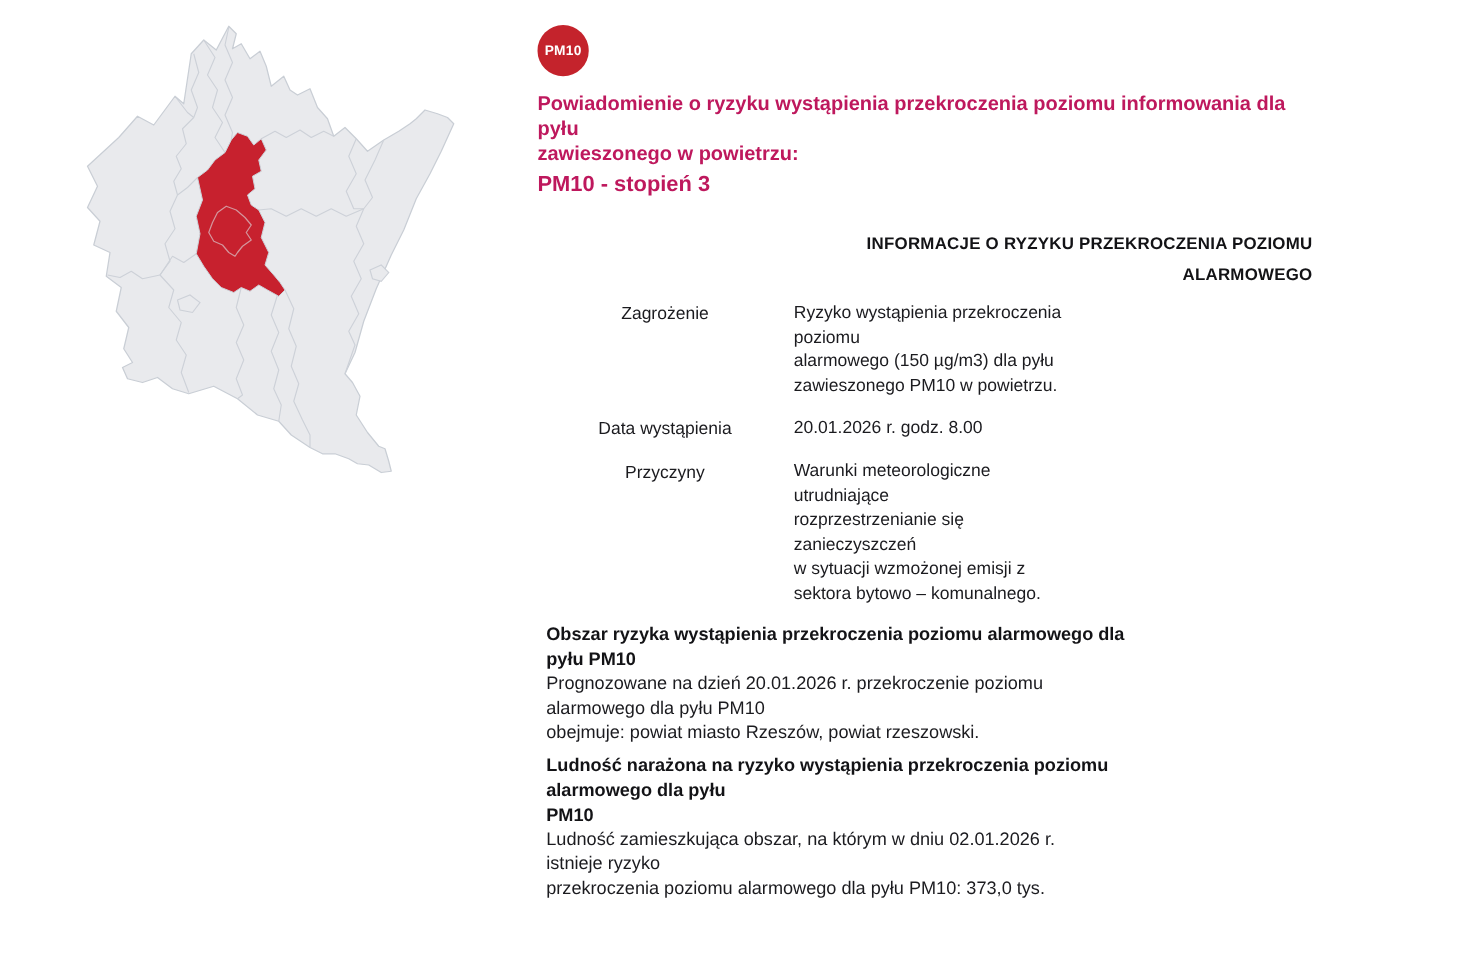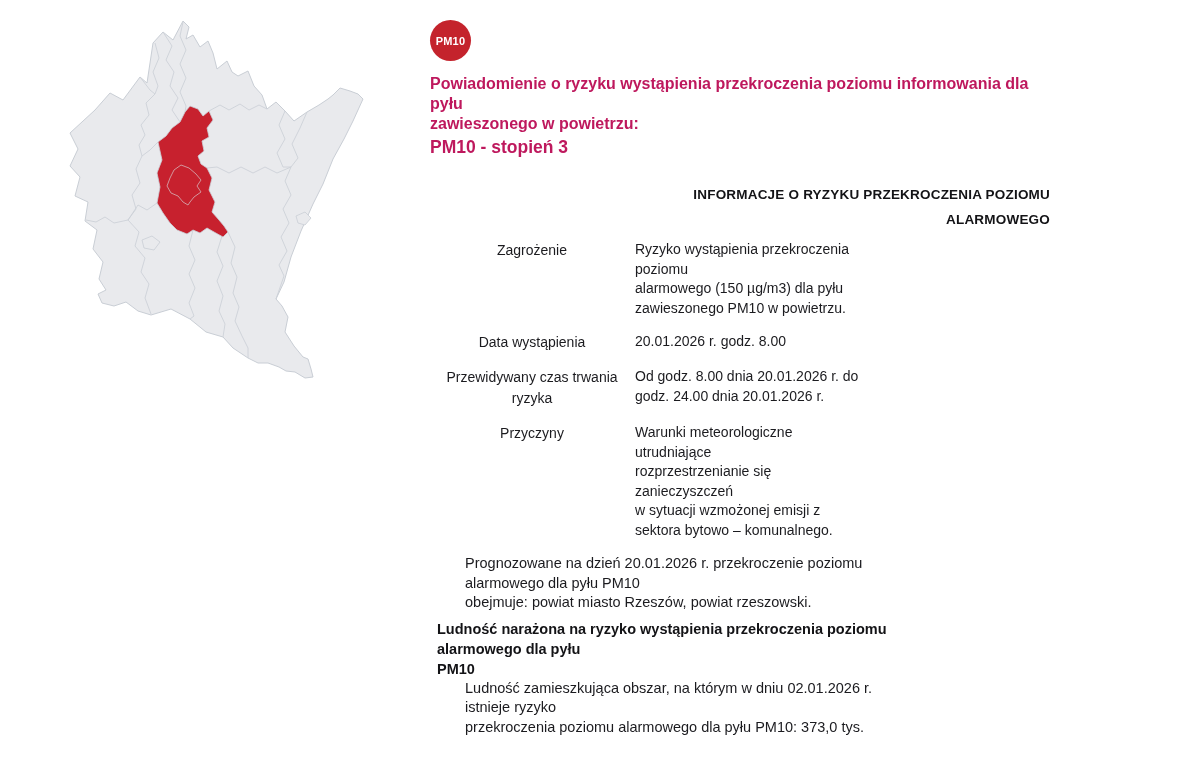--- a/index.html
+++ b/index.html
@@ -34,21 +34,21 @@
   }
   .info-table{margin-top:8px;}
   .row{display:grid;grid-template-columns:198px 1fr;margin-bottom:14px;}
   .row-label{font-weight:400;font-size:14px;line-height:21px;max-width:190px;text-align:center;}
   .row-value{font-size:14px;line-height:19.5px;max-width:250px;}
   .row-value.italic{}
   .section{width:475px;}
   .section-area{margin-top:8px;}
   .section-population{margin-top:6px;}
   .section-heading{font-weight:700;font-size:14.5px;line-height:20px;color:#131316;}
-  .section-body{font-size:14.5px;line-height:19.5px;margin-left:28px;}
+  .section-body{font-size:14.5px;line-height:19.5px;}
 </style>
 </head>
 <body>
 
 <div class="map-wrap">
   <svg viewBox="0 0 305 380" xmlns="http://www.w3.org/2000/svg">
 
     <path class="voiv-outline" d="M 121,15 L 127,21 L 124,33 L 131,29 L 138,41 L 146,35 L 151,47 L 155,63 L 165,55 L 170,66
          L 176,70 L 186,65 L 192,80 L 200,89 L 205,103 L 214,96 L 223,105 L 232,115 L 245,106
          L 257,99 L 266,93 L 271,89 L 278,82 L 288,85 L 296,88 L 301,93
@@ -115,37 +115,33 @@
         <div class="row-value preline">Ryzyko wystąpienia przekroczenia
 poziomu
 alarmowego (150 µg/m3) dla pyłu
 zawieszonego PM10 w powietrzu.</div>
       </div>
       <div class="row">
         <div class="row-label preline">Data wystąpienia</div>
         <div class="row-value italic preline">20.01.2026 r. godz. 8.00</div>
       </div>
       <div class="row">
-        <div class="row-label preline">Przewidywany czas trwania
-ryzyka</div>
-        <div class="row-value italic preline">Od godz. 8.00 dnia 20.01.2026 r. do
-godz. 24.00 dnia  20.01.2026 r.</div>
-      </div>
-      <div class="row">
         <div class="row-label preline">Przyczyny</div>
         <div class="row-value preline">Warunki meteorologiczne
 utrudniające
 rozprzestrzenianie się
 zanieczyszczeń
 w sytuacji wzmożonej emisji z
 sektora bytowo – komunalnego.</div>
       </div>
     </div>
 
     <div class="section section-area">
+      <div class="section-heading preline">Obszar ryzyka wystąpienia przekroczenia poziomu alarmowego dla
+pyłu PM10</div>
       <div class="section-body preline">Prognozowane na dzień 20.01.2026 r. przekroczenie poziomu
 alarmowego dla pyłu PM10
 obejmuje: powiat miasto Rzeszów, powiat rzeszowski.</div>
     </div>
 
     <div class="section section-population">
       <div class="section-heading preline">Ludność narażona na ryzyko wystąpienia przekroczenia poziomu
 alarmowego dla pyłu
 PM10</div>
       <div class="section-body preline">Ludność zamieszkująca obszar, na którym w dniu 02.01.2026 r.

